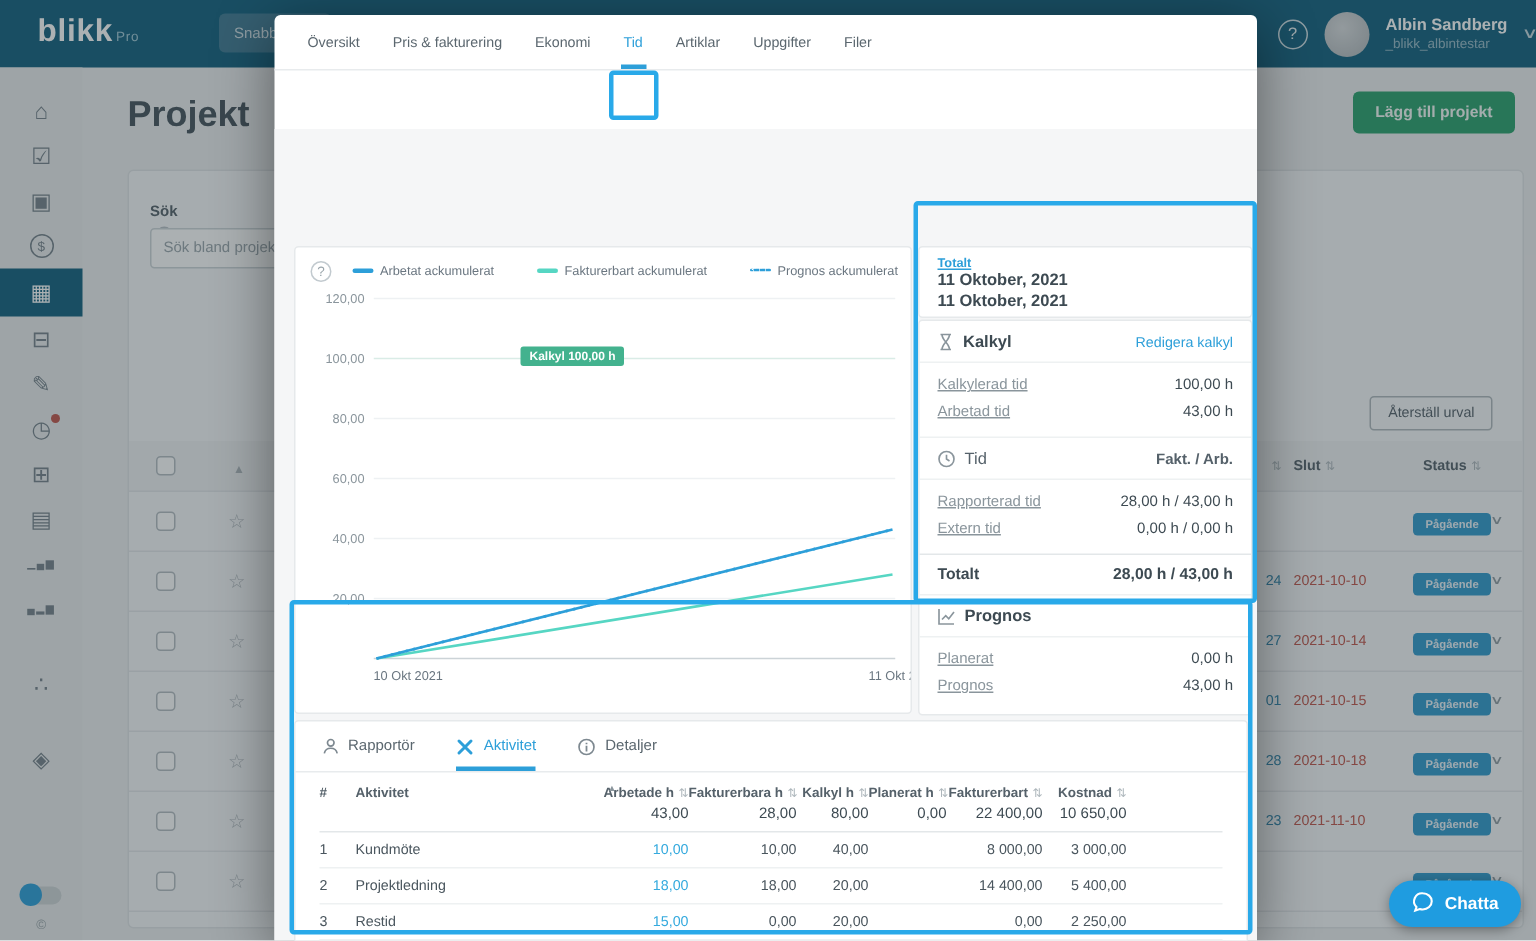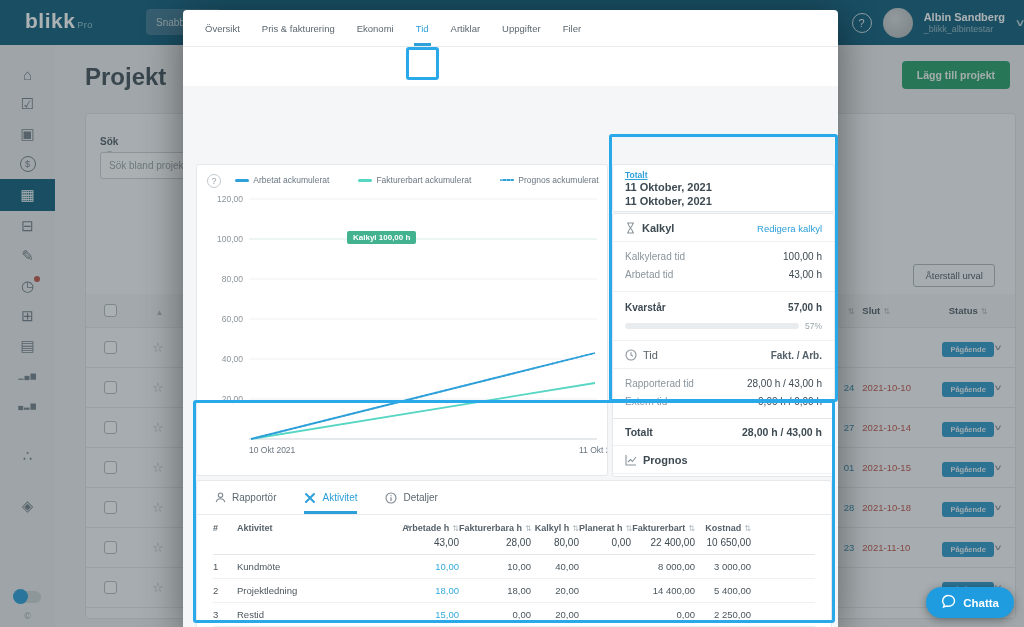--- a/index.html
+++ b/index.html
@@ -89,21 +89,21 @@
   .totalt-date { font-size:11px; font-weight:700; color:#3d4a52; line-height:1.3; }
 
   .kalkyl-card { left:429px; top:127px; width:223px; height:264px; font-size:10px; }
   .sec-head { display:flex; align-items:center; padding:8px 12px 7px; border-bottom:1px solid #eef1f2; color:#3d4a52; }
   .sec-head .t { font-weight:700; font-size:11px; margin-left:6px; }
   .sec-head .right { margin-left:auto; }
   .edit-link { color:#2d9fd9; font-size:9.5px; }
   .faktarb { font-size:10px; color:#55616a; font-weight:700; }
   .kv-rows { padding:6px 12px 7px; }
   .kv { display:flex; justify-content:space-between; line-height:1.8; }
-  .kv .l { color:#8a959c; } .kv .v { color:#3d4a52; }
+  .kv .l { color:#8a959c;text-decoration:underline; } .kv .v { color:#3d4a52; }
   .kvarstar { border-top:1px solid #eef1f2; padding:7px 12px 9px; }
   .kvarstar .kv { font-weight:700; } .kvarstar .kv .l, .kvarstar .kv .v { color:#3d4a52; }
   .prog-row { display:flex; align-items:center; gap:6px; margin-top:4px; }
   .prog-track { flex:1; height:6px; background:#e8ecee; border-radius:3px; overflow:hidden; }
   .prog-fill { height:6px; background:#2d9fd9; border-radius:3px; }
   .prog-label { font-size:8.5px; color:#9aa5ab; }
   .bordered-top { border-top:1px solid #eef1f2; }
   .total-row { border-top:1px solid #e3e7e9; padding:7px 12px; display:flex; justify-content:space-between; font-weight:700; font-size:10.5px; color:#3d4a52; }
   .icon-g { color:#8a959c; display:inline-flex; }
 
@@ -394,30 +394,20 @@
       </div>
       <div class="kv-rows">
         <div class="kv">
             <span class="l">Kalkylerad tid</span>
             <span class="v">100,00 h</span>
           </div>
         <div class="kv">
             <span class="l">Arbetad tid</span>
             <span class="v">43,00 h</span>
           </div>
-      </div>
-      <div class="kvarstar">
-        <div class="kv">
-            <span class="l">Kvarstår</span>
-            <span class="v">57,00 h</span>
-          </div>
-        <div class="prog-row">
-          <span class="prog-track"><span class="prog-fill" style="width: 43%;"></span></span>
-          <span class="prog-label">57%</span>
-        </div>
       </div>
       <div class="sec-head bordered-top">
         <span class="icon-g">
             <svg width="12" height="12" viewBox="0 0 12 12">
               <circle cx="6" cy="6" r="5" fill="none" stroke="#8a959c" stroke-width="1.1"></circle>
               <path d="M6 3.2V6l2 1.3" fill="none" stroke="#8a959c" stroke-width="1.1"></path>
             </svg>
           </span>
         <span class="t" style="font-weight:400;color:#55616a">Tid</span>
         <span class="right faktarb">Fakt. / Arb.</span>

